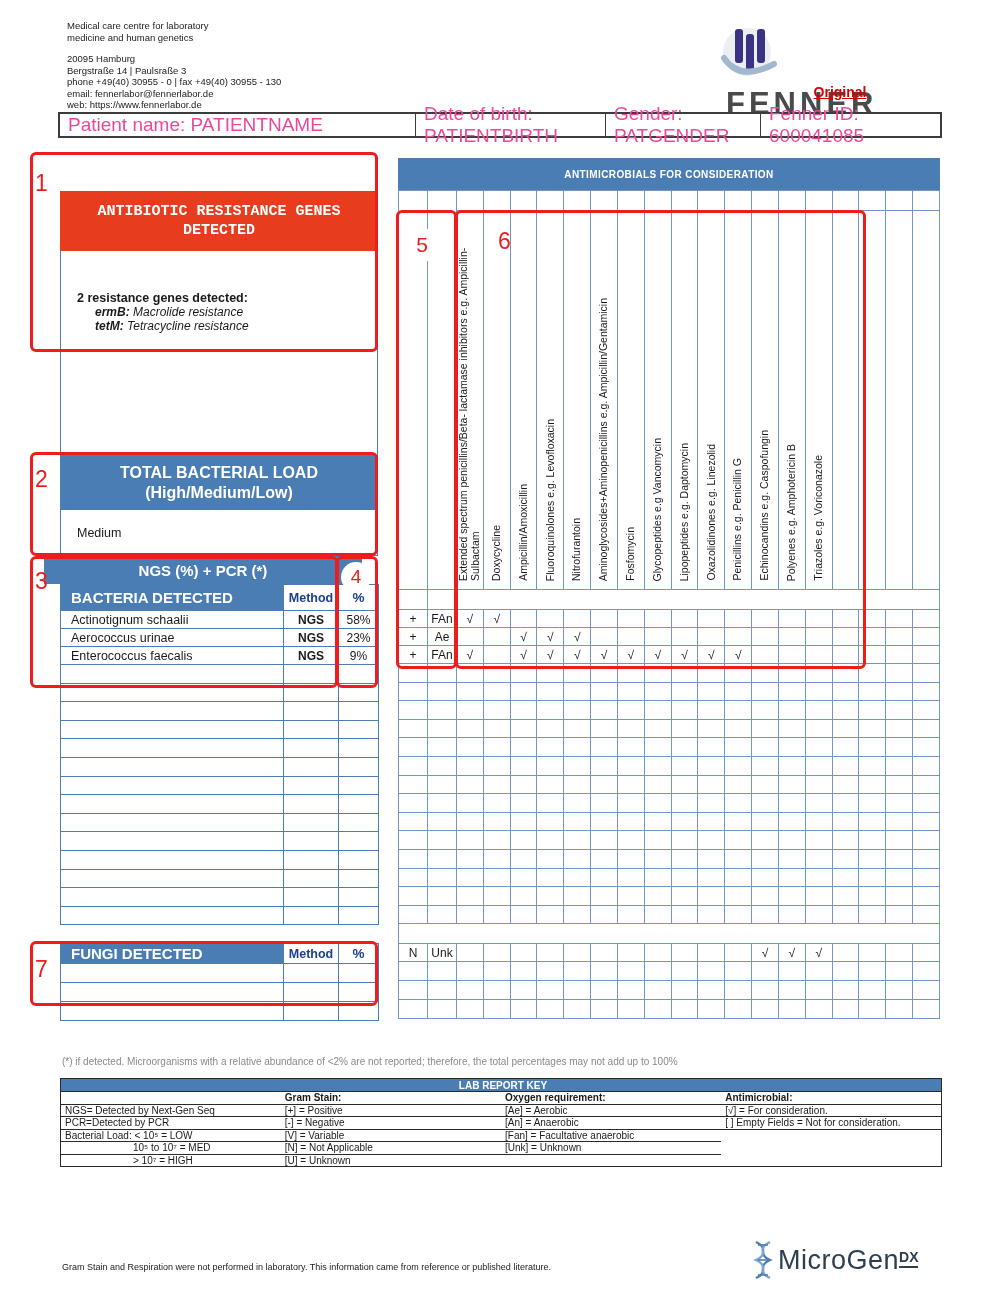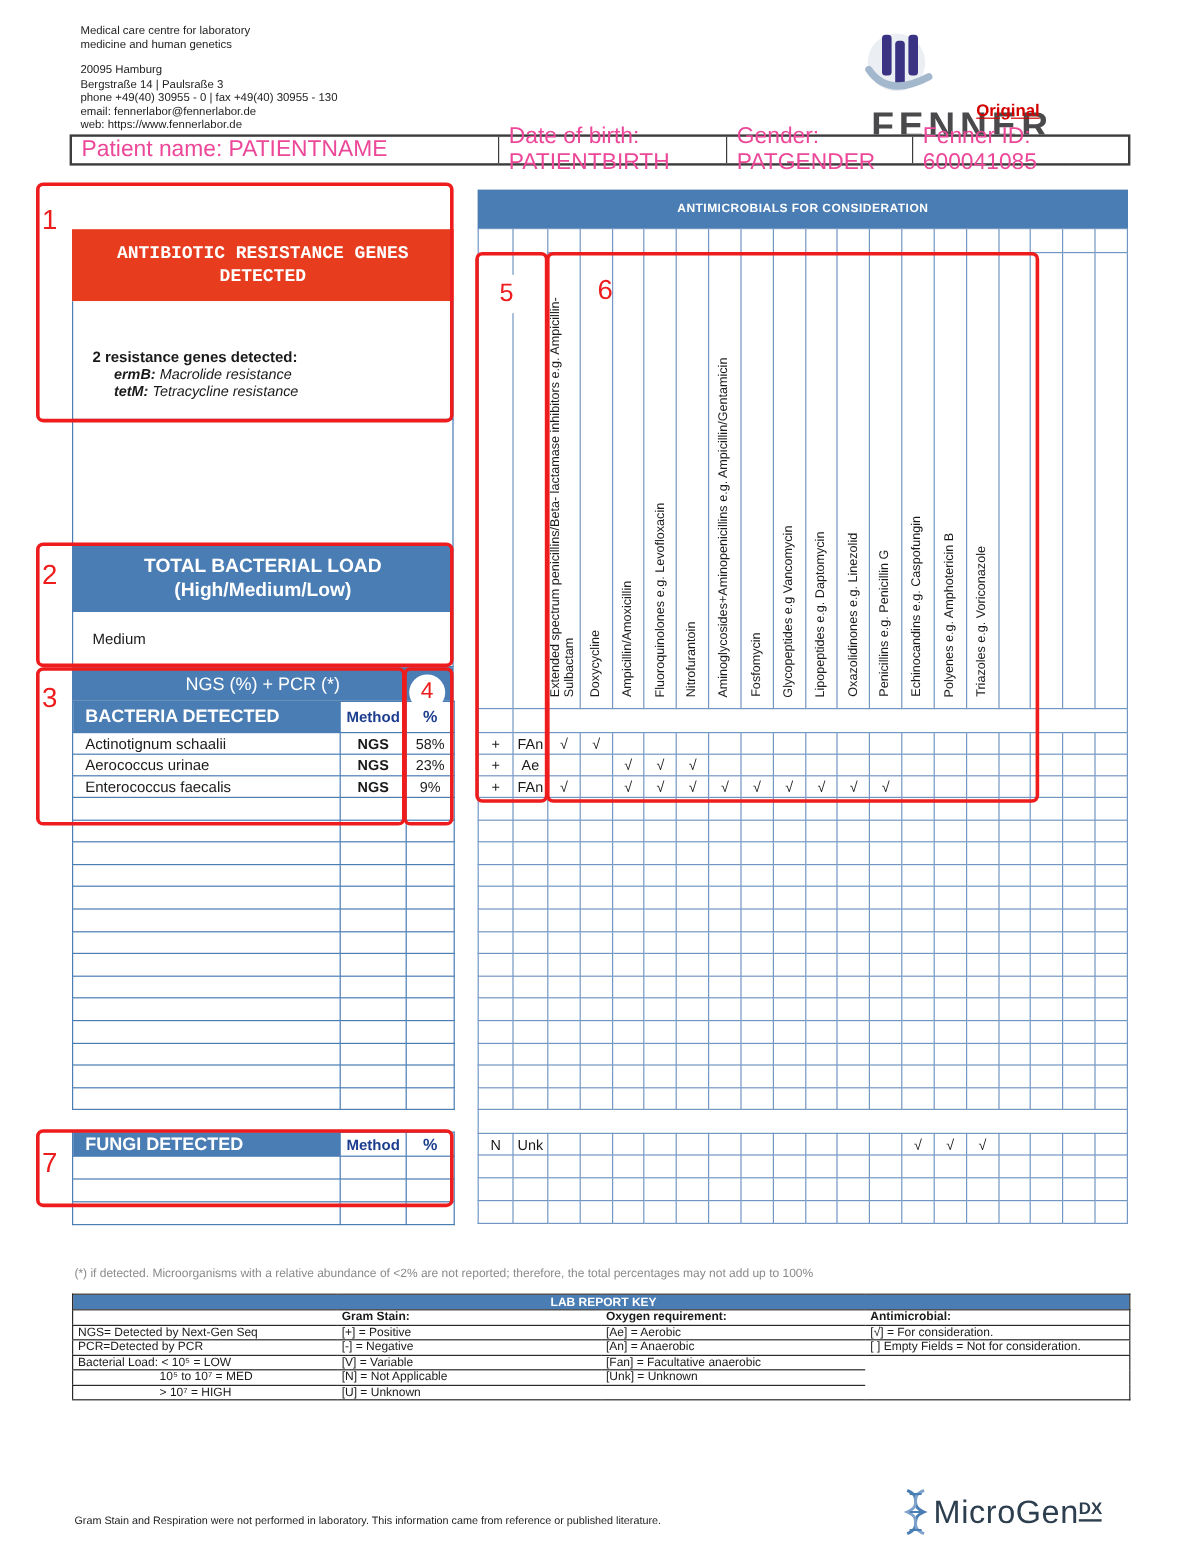--- a/index.html
+++ b/index.html
@@ -25,21 +25,21 @@
   .blue { background:#4a7db3; color:#fff; }
   .report-header { left:60px; top:153px; width:318px; height:38px; display:flex; align-items:center; justify-content:center; font-size:23px; font-weight:bold; letter-spacing:1px; }
   .resist-header { left:60px; top:191px; width:318px; height:60px; background:#e73c1e; color:#fff; font-weight:bold; font-size:15px; text-align:center; display:flex; align-items:center; justify-content:center; line-height:19px; padding:0 14px;font-family:Liberation Mono, monospace; }
   .genes-box { left:60px; top:251px; width:318px; height:99px; border:1px solid #4a7db3; border-top:none; background:#fff; padding:40px 0 0 16px; }
   .genes-sum { font-size:12.5px; font-weight:bold; }
   .gene-line { font-size:12px; font-style:italic; padding-left:18px; line-height:14px; }
   .gene-line b { font-weight:bold; }
   .spacer-box { left:60px; top:350px; width:318px; height:105px; border-left:1px solid #4a7db3; border-right:1px solid #4a7db3; }
   .total-header { left:60px; top:455px; width:318px; height:55px; display:flex; flex-direction:column; align-items:center; justify-content:center; font-size:16px; font-weight:bold; line-height:20px; }
   .total-value { left:60px; top:510px; width:318px; height:46px; border:1px solid #4a7db3; border-top:none; display:flex; align-items:center; padding-left:16px; font-size:12.5px; }
-  .ngs-title { left:60px; top:556px; width:318px; height:28px; display:flex; align-items:center; justify-content:center; font-size:15px; font-weight:normal; }
+  .ngs-title { left:44px; top:556px; width:318px; height:28px; display:flex; align-items:center; justify-content:center; font-size:15px; font-weight:bold; }
 
   table.ltab { border-collapse:collapse; table-layout:fixed; width:318px; }
   table.ltab td, table.ltab th { border:1px solid #4a7db3; overflow:hidden; white-space:nowrap; }
   .ltab-bact { left:60px; top:584px; }
   .ltab-fungi { left:60px; top:943px; }
   .lh-name { background:#4a7db3; color:#fff; font-size:15px; font-weight:bold; text-align:left; padding-left:10px; height:26px; width:223px; }
   .lh-m { background:#fff; color:#1d3e8f; font-size:12.5px; font-weight:bold; text-align:center; width:55px; }
   .lh-p { background:#fff; color:#1d3e8f; font-size:13.5px; font-weight:bold; text-align:center; width:40px; }
   .lc-name { font-size:12.5px; padding-left:10px; height:18px; background:#fff; }
   .lc-m { font-size:12px; font-weight:bold; text-align:center; background:#fff; }

